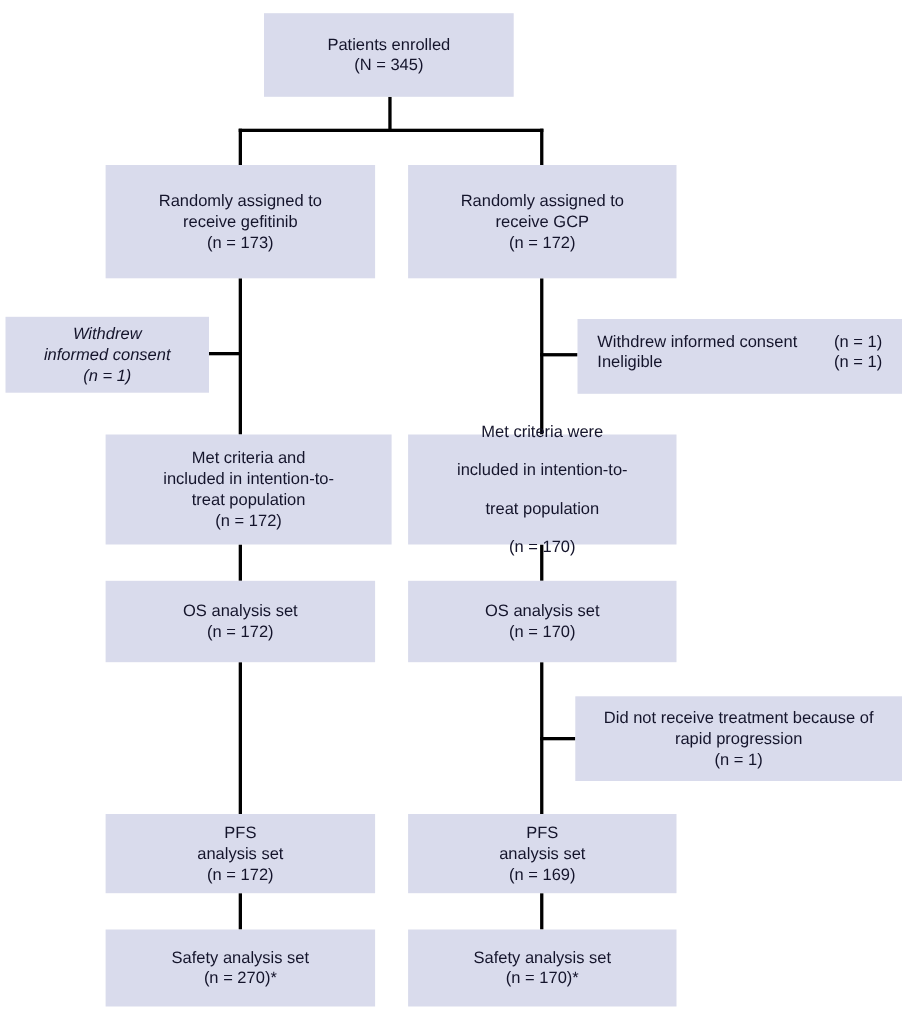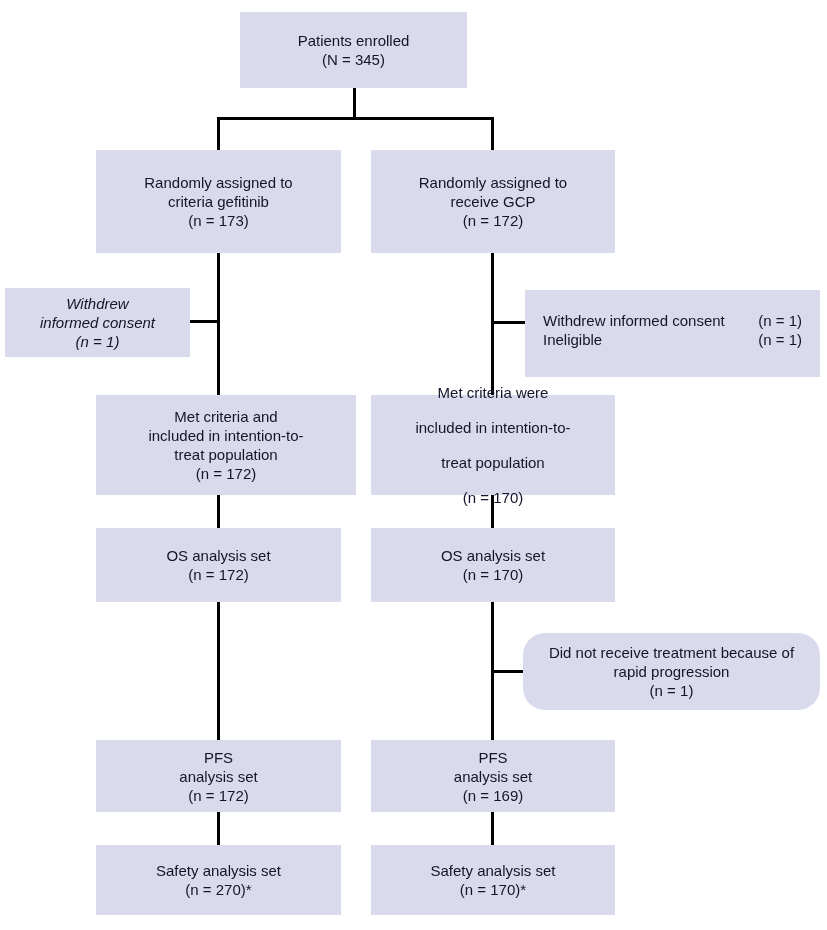--- a/index.html
+++ b/index.html
@@ -70,37 +70,37 @@
   <div class="line" style="left:217px; top:812px; width:3px;   height:33px;"></div>
   <div class="line" style="left:491px; top:812px; width:3px;   height:33px;"></div>
 
   <div class="box" style="left:240px; top:12px; width:227px; height:76px;">
     <div class="bl">Patients enrolled</div>
     <div class="bl">(N = 345)</div>
   </div>
 
   <div class="box" style="left:96px; top:150px; width:245px; height:103px;">
     <div class="bl">Randomly assigned to</div>
-    <div class="bl">criteria gefitinib</div>
+    <div class="bl">receive gefitinib</div>
     <div class="bl">(n = 173)</div>
   </div>
 
   <div class="box" style="left:371px; top:150px; width:244px; height:103px;">
     <div class="bl">Randomly assigned to</div>
     <div class="bl">receive GCP</div>
     <div class="bl">(n = 172)</div>
   </div>
 
   <div class="box" style="left:5px; top:288px; width:185px; height:69px;font-style:italic;">
     <div class="bl">Withdrew</div>
     <div class="bl">informed consent</div>
     <div class="bl">(n = 1)</div>
   </div>
 
-  <div class="box two-col" style="left:525px; top:290px; width:295px; height:87px;">
+  <div class="box two-col" style="left:525px; top:290px; width:295px; height:68px;">
     <div class="row">
       <span class="bl">Withdrew informed consent</span>
       <span class="bl">(n = 1)</span>
     </div>
     <div class="row">
       <span class="bl">Ineligible</span>
       <span class="bl">(n = 1)</span>
     </div>
   </div>
 
@@ -121,21 +121,21 @@
   <div class="box" style="left:96px; top:528px; width:245px; height:74px;">
     <div class="bl">OS analysis set</div>
     <div class="bl">(n = 172)</div>
   </div>
 
   <div class="box" style="left:371px; top:528px; width:244px; height:74px;">
     <div class="bl">OS analysis set</div>
     <div class="bl">(n = 170)</div>
   </div>
 
-  <div class="box" style="left:523px; top:633px; width:297px; height:77px;border-radius:22px;">
+  <div class="box" style="left:523px; top:633px; width:297px; height:77px;">
     <div class="bl">Did not receive treatment because of</div>
     <div class="bl">rapid progression</div>
     <div class="bl">(n = 1)</div>
   </div>
 
   <div class="box" style="left:96px; top:740px; width:245px; height:72px;">
     <div class="bl">PFS</div>
     <div class="bl">analysis set</div>
     <div class="bl">(n = 172)</div>
   </div>

